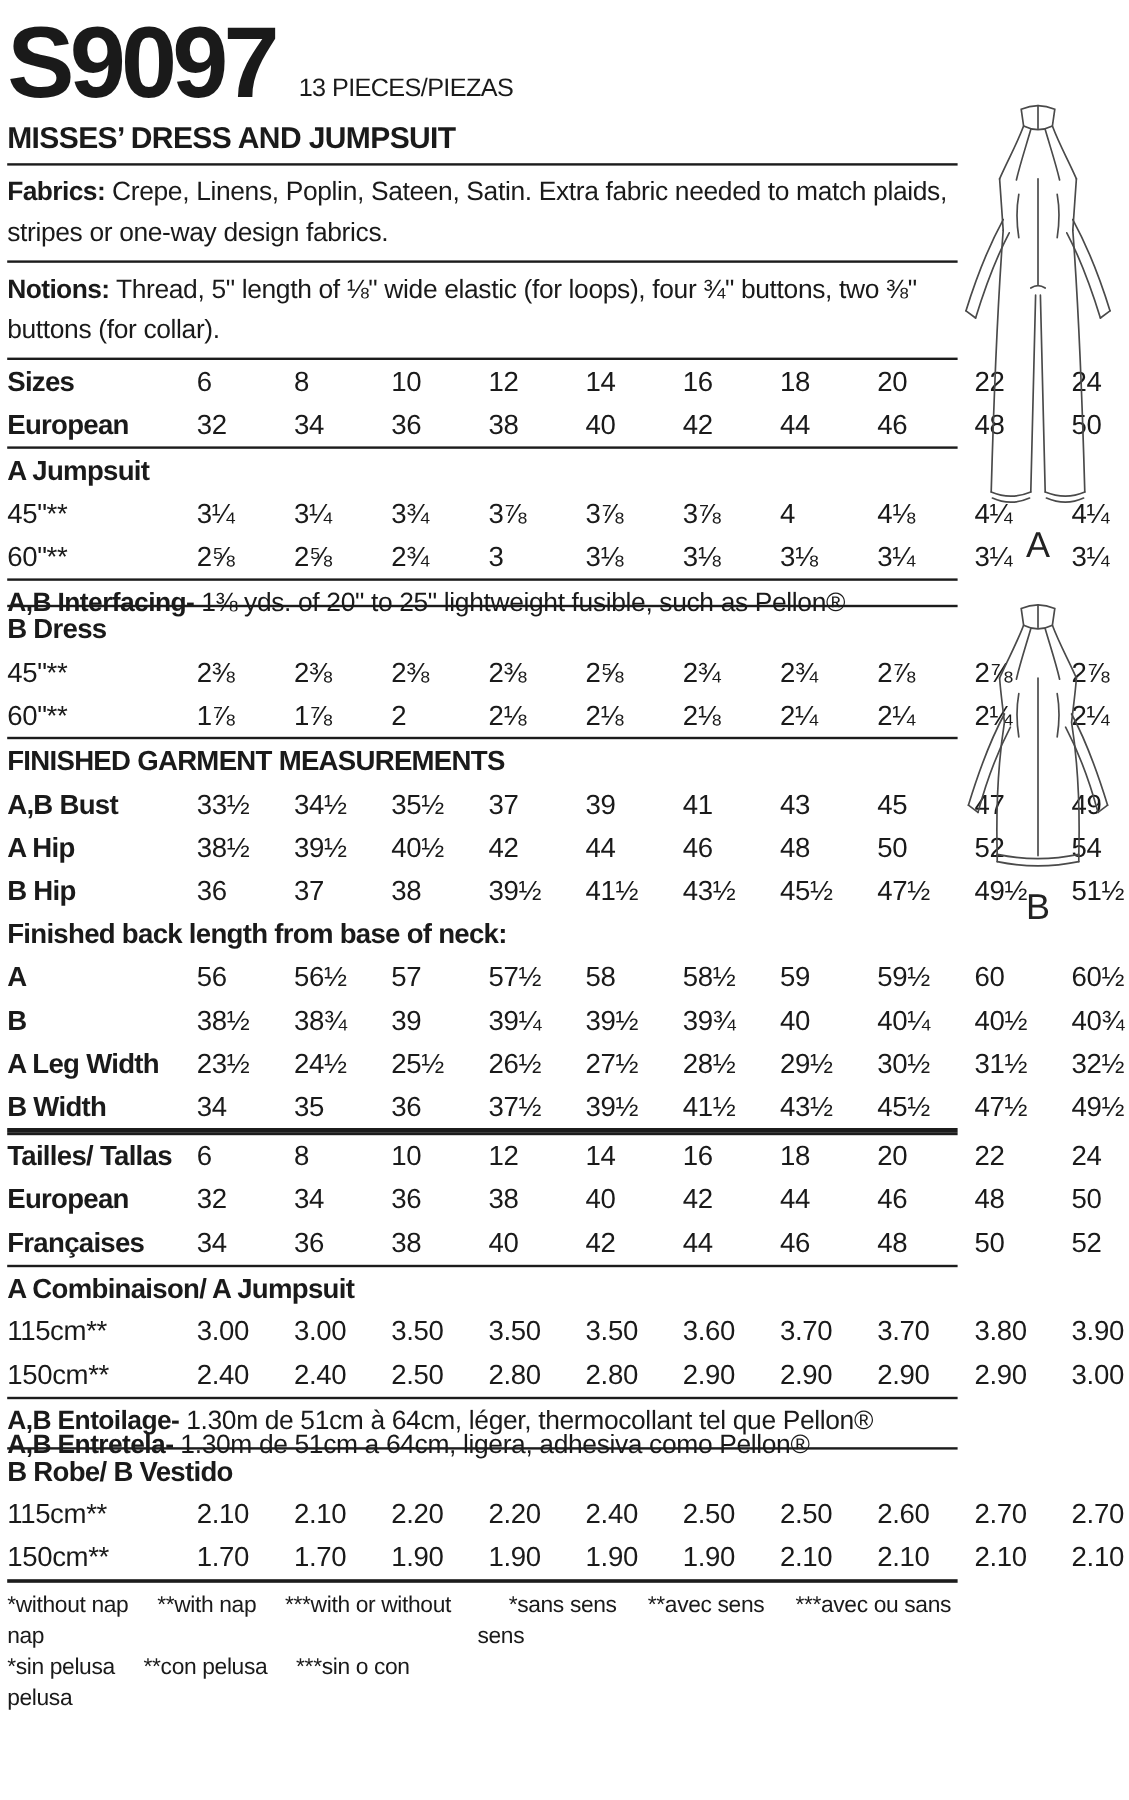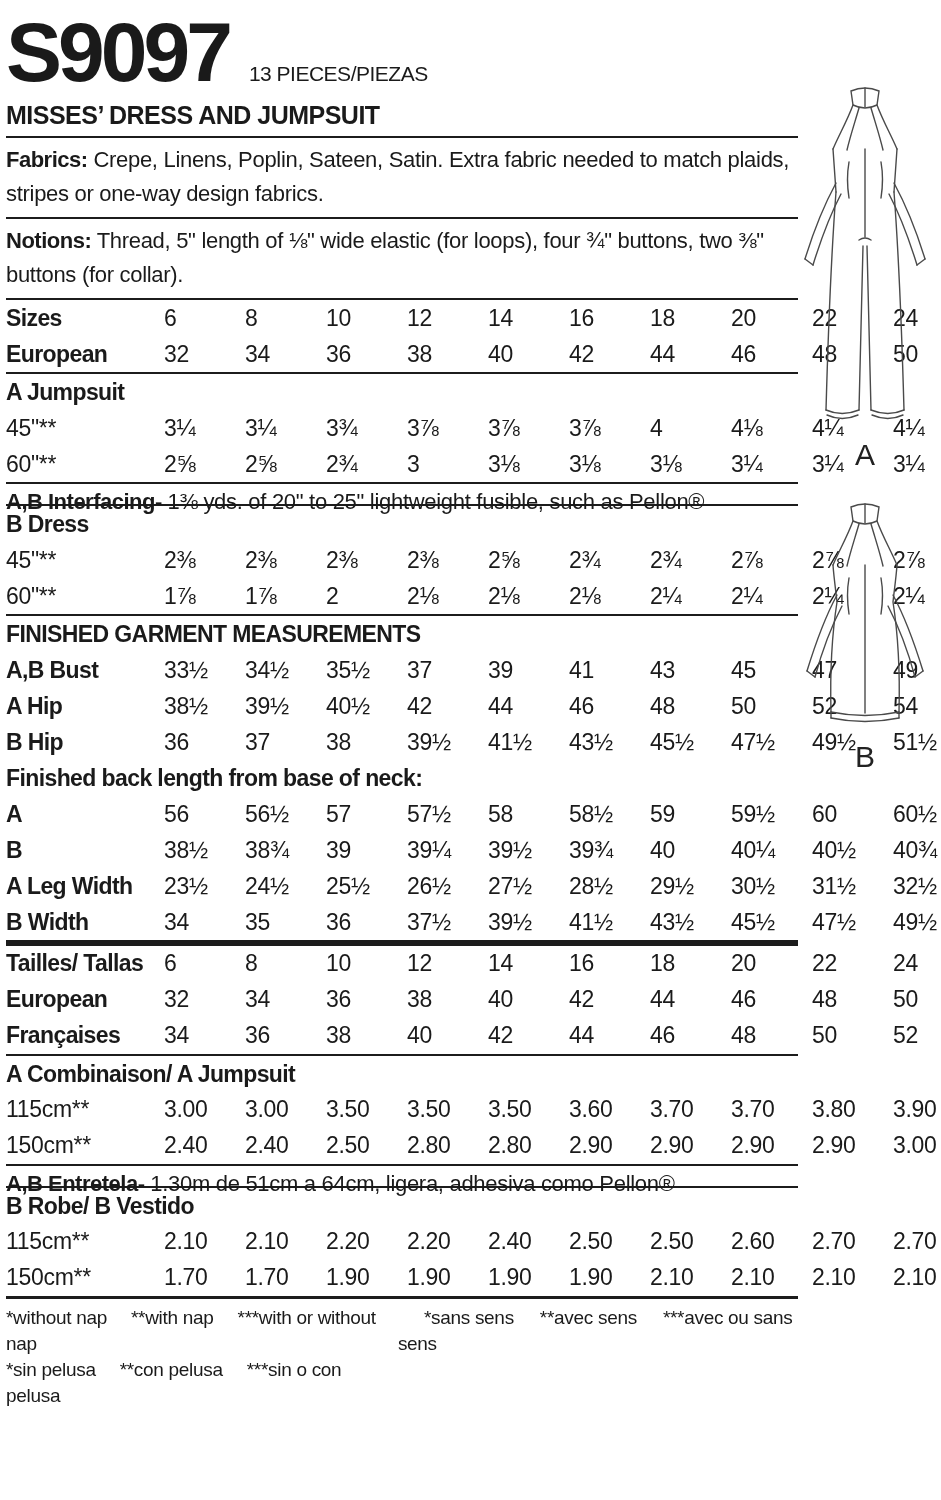--- a/index.html
+++ b/index.html
@@ -325,20 +325,21 @@
           <span class="val">2.80</span>
           <span class="val">2.80</span>
           <span class="val">2.90</span>
           <span class="val">2.90</span>
           <span class="val">2.90</span>
           <span class="val">2.90</span>
           <span class="val">3.00</span>
           <span class="unit">"</span>
         </div>
         <div class="rule"></div>
+        <div class="note"><b>A,B Entoilage-</b><span> 1.30m de 51cm à 64cm, léger, thermocollant tel que Pellon®</span></div>
         <div class="note"><b>A,B Entretela-</b><span> 1.30m de 51cm a 64cm, ligera, adhesiva como Pellon®</span></div>
         <div class="rule"></div>
         <div class="section">B Robe/ B Vestido</div>
         <div class="row">
           <span class="lbl">115cm**</span>
           <span class="val">2.10</span>
           <span class="val">2.10</span>
           <span class="val">2.20</span>
           <span class="val">2.20</span>
           <span class="val">2.40</span>

